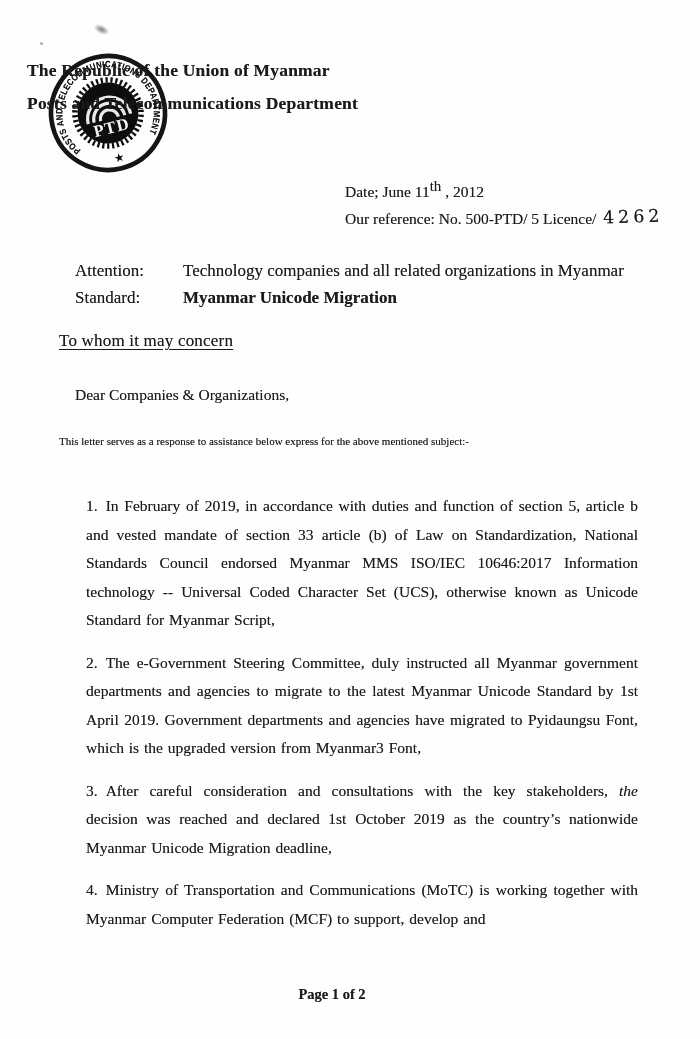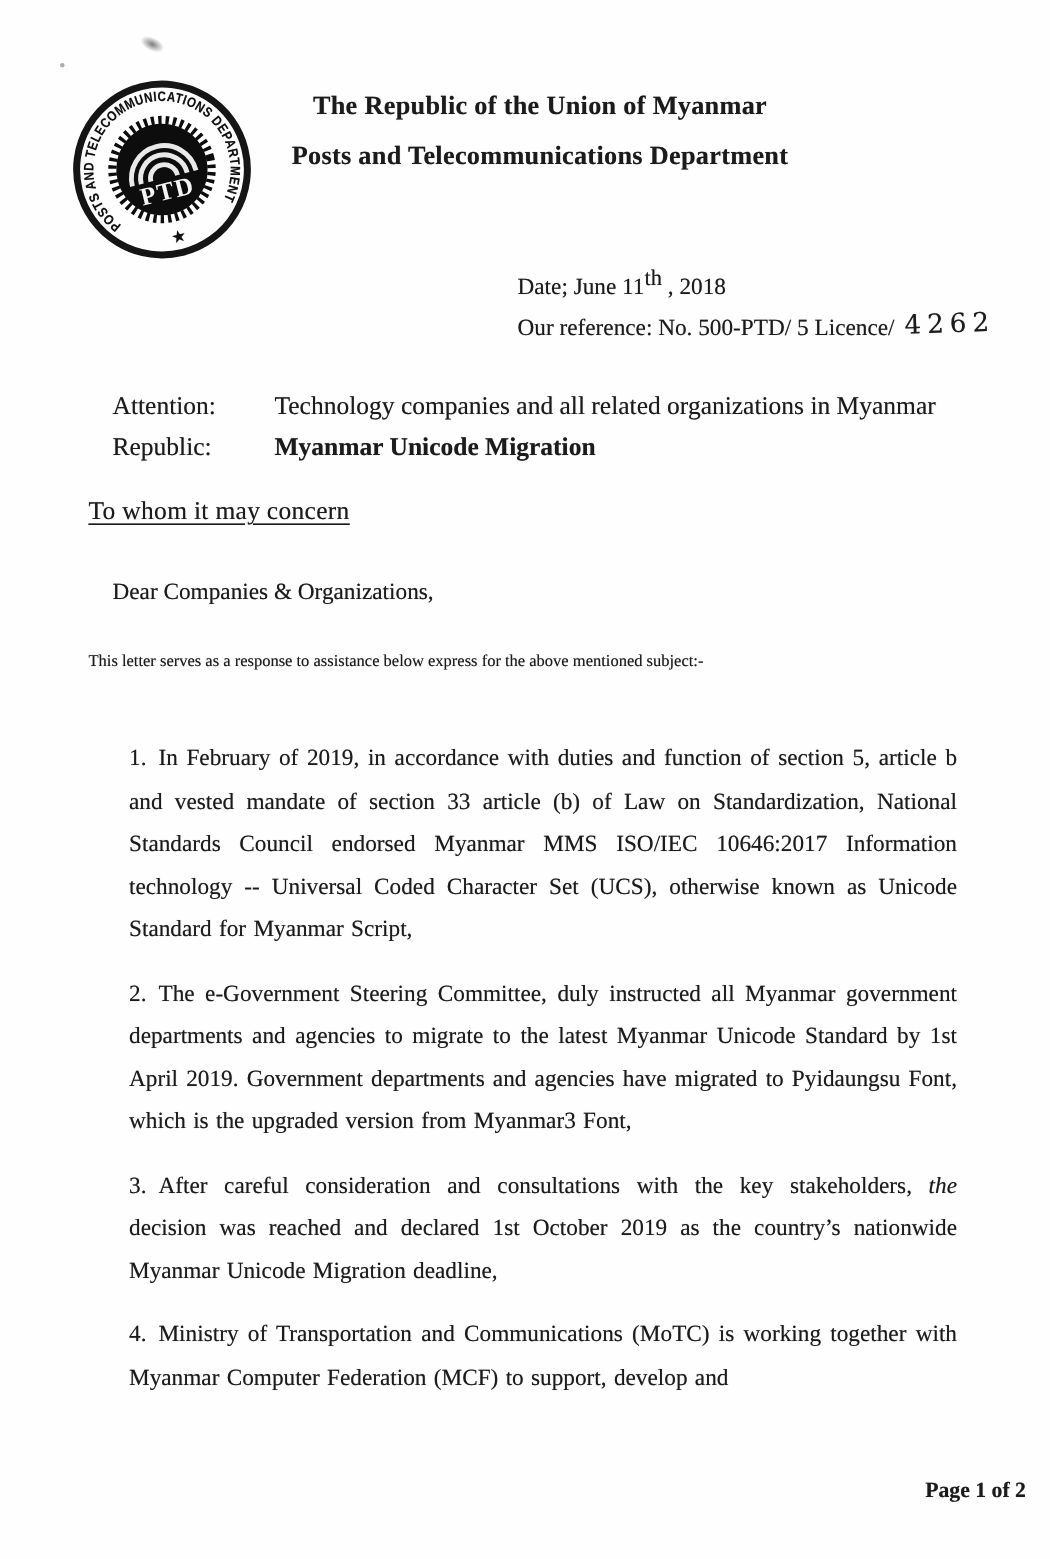--- a/index.html
+++ b/index.html
@@ -9,21 +9,21 @@
     font-family:"Liberation Serif", serif;
     color:#1b1b1b;
   }
   .page{
     position:relative;width:700px;height:1039px;overflow:hidden;
     background:#fefefe;
     text-shadow:0 0 .5px rgba(25,25,25,.55);
   }
   
   .seal{position:absolute;left:46px;top:51px;width:124px;height:124px;transform:rotate(-14deg);}
-  .org{position:absolute;left:40px;top:54px;width:640px;text-align:center;}
+  .org{position:absolute;left:27px;top:54px;width:640px;}
   .org-line{height:33px;line-height:33px;font-weight:bold;font-size:17.5px;letter-spacing:.2px;}
   
   .meta{position:absolute;left:345px;top:179px;font-size:15.5px;line-height:26px;white-space:nowrap;}
   .sup{font-size:15px;vertical-align:super;line-height:0;}
   .handwritten{
     display:inline-block;font-family:"DejaVu Serif", serif;
     font-size:17.5px;letter-spacing:4px;margin-left:7px;
     transform:rotate(-2deg) translateY(-1.5px);
   }
   
@@ -45,22 +45,22 @@
     font-size:11px;line-height:30px;text-align:justify;margin:0;
   }
   .list{position:absolute;left:86px;top:492px;width:552px;}
   .item{
     margin:0 0 14px 0;font-size:15.5px;line-height:28.5px;
     text-align:justify;word-spacing:1px;
   }
   .item .num{padding-right:8px;}
   
   .footer{
-    position:absolute;left:0;top:986px;width:664px;text-align:right;
-    font-weight:bold;font-size:14.5px;padding-left:20px;
+    position:absolute;left:0;top:986px;width:664px;text-align:center;
+    font-weight:bold;font-size:14.5px;
   }
   
   .smudge{
     position:absolute;left:93px;top:25px;width:17px;height:9px;
     background:radial-gradient(ellipse at center, rgba(70,70,70,.7) 0%, rgba(120,120,120,0) 70%);
     transform:rotate(25deg);border-radius:50%;
   }
   .speck{position:absolute;left:40px;top:42px;width:3px;height:3px;border-radius:50%;background:#8a8a8a;opacity:.7;}
 </style>
 </head>
@@ -89,29 +89,29 @@
       <text x="61" y="81" text-anchor="middle" font-family="Liberation Serif, serif" font-weight="bold" font-size="16.5" fill="#f4f4f4" letter-spacing="1">PTD</text>
     </svg>
   </div>
 
   <div class="org">
     <div class="org-line">The Republic of the Union of Myanmar</div>
     <div class="org-line">Posts and Telecommunications Department</div>
   </div>
 
   <div class="meta">
-    <div><span>Date; June 11</span><span class="sup">th</span><span> , 2018</span></div>
+    <div><span>Date; June 11</span><span class="sup">th</span><span> , 2012</span></div>
     <div><span>Our reference: No. 500-PTD/ 5 Licence/</span><span class="handwritten">4262</span></div>
   </div>
 
   <div class="addr-row row-attention">
     <span class="label">Attention:</span><span>Technology companies and all related organizations in Myanmar</span>
   </div>
   <div class="addr-row row-subject">
-    <span class="label">Republic:</span><span class="bold">Myanmar Unicode Migration</span>
+    <span class="label">Standard:</span><span class="bold">Myanmar Unicode Migration</span>
   </div>
 
   <div class="to-whom">To whom it may concern</div>
   <div class="dear">Dear Companies &amp; Organizations,</div>
 
   <p class="intro">This letter serves as a response to assistance below express for the above mentioned subject:-</p>
 
   <div class="list">
     <p class="item"><span class="num">1.</span><span>In February of 2019, in accordance with duties and function of section 5, article b and vested mandate of section 33 article (b) of Law on Standardization, National Standards Council endorsed Myanmar MMS ISO/IEC 10646:2017 Information technology -- Universal Coded Character Set (UCS), otherwise known as Unicode Standard for Myanmar Script,</span><span class="italic"></span><span></span></p>
     <p class="item"><span class="num">2.</span><span>The e-Government Steering Committee, duly instructed all Myanmar government departments and agencies to migrate to the latest Myanmar Unicode Standard by 1st April 2019. Government departments and agencies have migrated to Pyidaungsu Font, which is the upgraded version from Myanmar3 Font,</span><span class="italic"></span><span></span></p>

